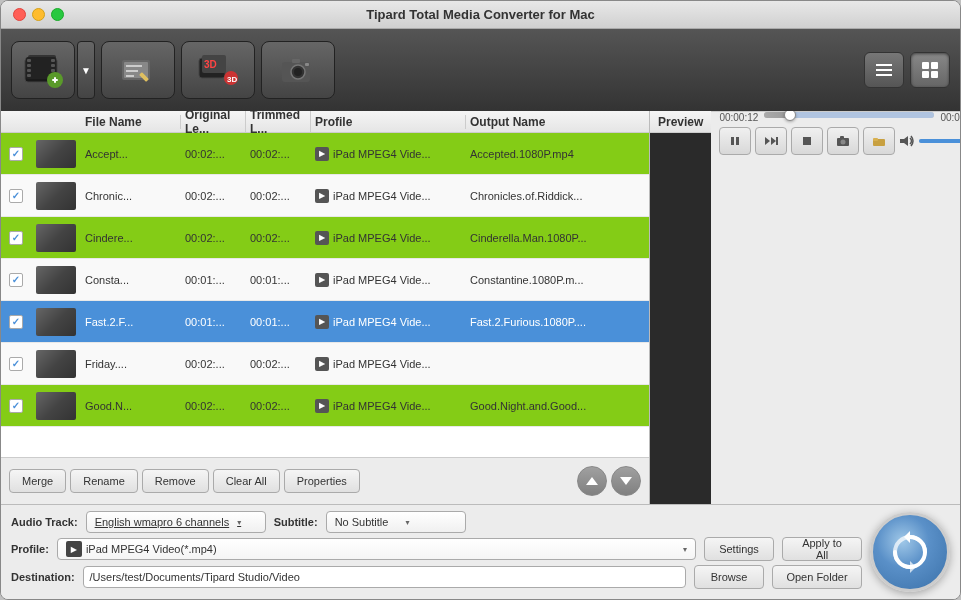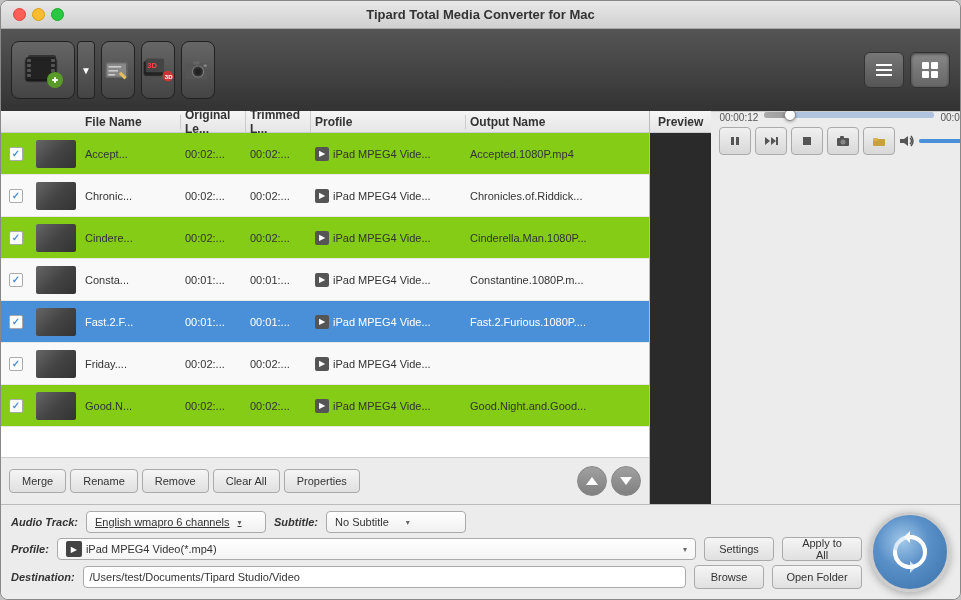--- a/index.html
+++ b/index.html
@@ -66,21 +66,21 @@
     .toolbar-left {
       display: flex;
       align-items: center;
       gap: 6px;
     }
     .toolbar-right {
       display: flex;
       gap: 6px;
     }
     .tb-btn {
-      width: 34px;
+      width: 74px;
       height: 58px;
       background: linear-gradient(to bottom, #666, #444);
       border-radius: 8px;
       border: 1px solid #222;
       display: flex;
       align-items: center;
       justify-content: center;
       cursor: pointer;
       position: relative;
       overflow: hidden;
@@ -408,21 +408,20 @@
       display: flex;
       align-items: center;
       margin-bottom: 4px;
       gap: 8px;
     }
     .bottom-label {
       font-size: 11px;
       color: #333;
       font-weight: bold;
       white-space: nowrap;
-      font-style: italic;
     }
     .select-box {
       height: 22px;
       background: linear-gradient(to bottom, #fff, #f0f0f0);
       border: 1px solid #aaa;
       border-radius: 4px;
       padding: 0 8px;
       font-size: 11px;
       color: #333;
       display: flex;

